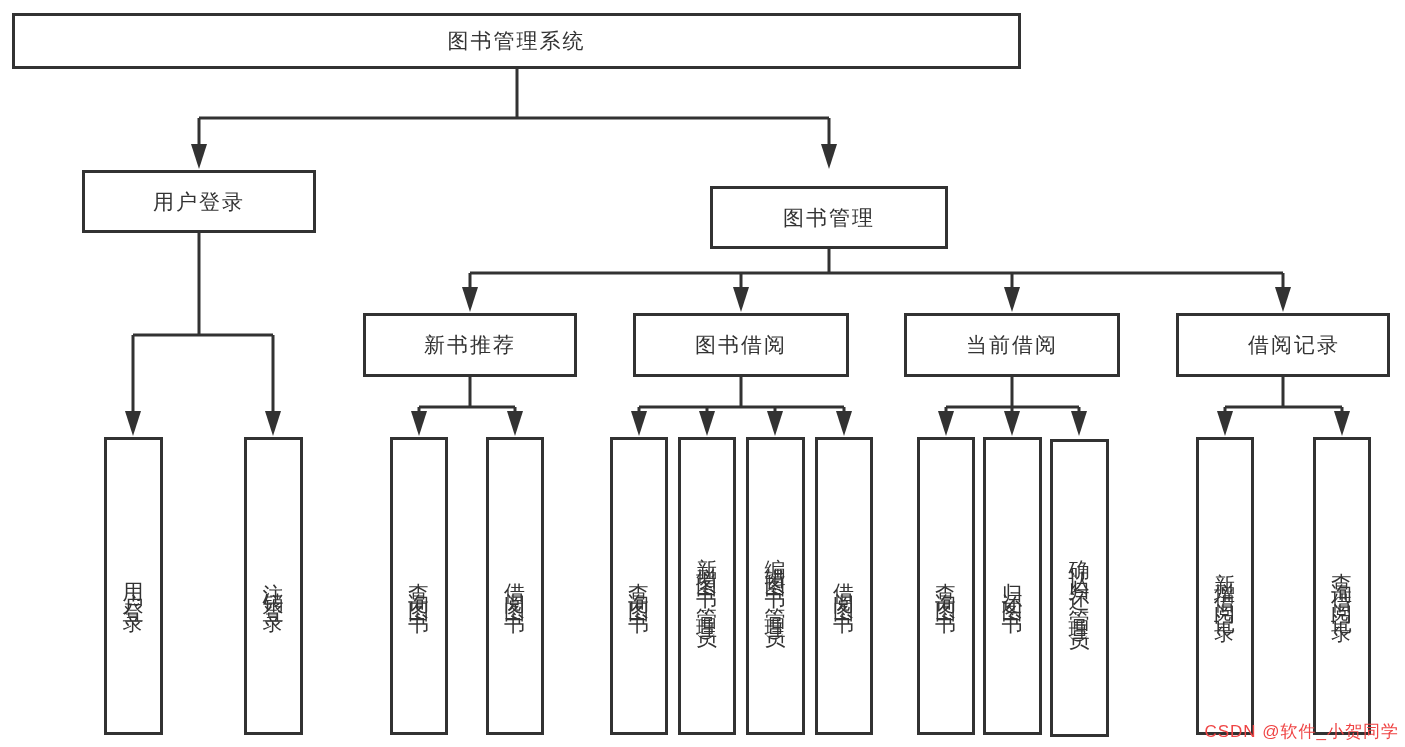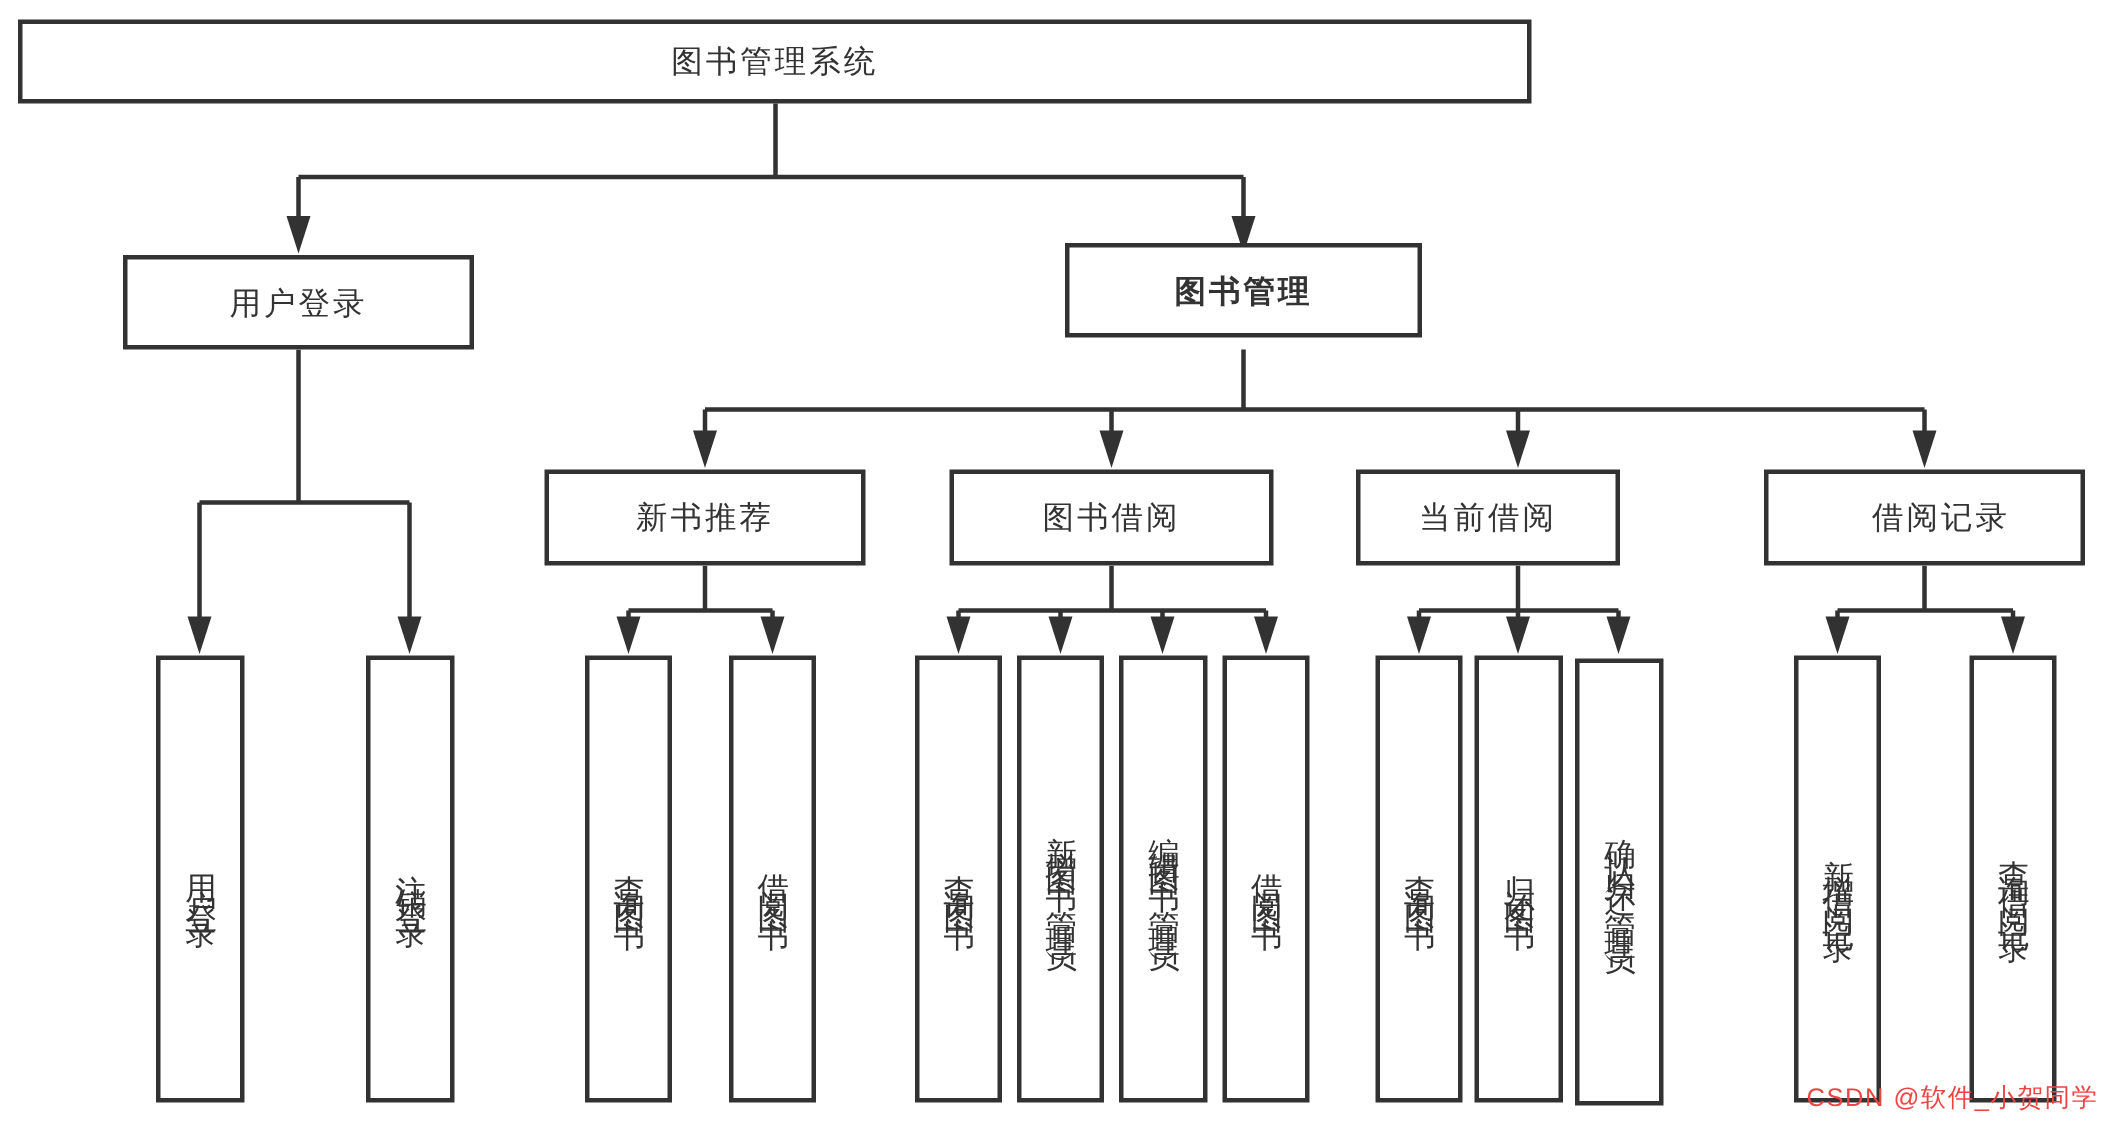--- a/index.html
+++ b/index.html
@@ -83,25 +83,25 @@
       <polygon points="1004,411 1020,411 1012,436"></polygon>
       <polygon points="1071,411 1087,411 1079,436"></polygon>
       <polygon points="1217,411 1233,411 1225,436"></polygon>
       <polygon points="1334,411 1350,411 1342,436"></polygon>
     </g>
   </svg>
 
   <div class="node h" style="left:12px;top:13px;width:1009px;height:56px;text-align:right;">图书管理系统</div>
 
   <div class="node h" style="left:82px;top:170px;width:234px;height:63px;">用户登录</div>
-  <div class="node h" style="left:710px;top:162px;width:238px;height:63px;font-weight:bold;">图书管理</div>
+  <div class="node h" style="left:710px;top:186px;width:238px;height:63px;">图书管理</div>
 
   <div class="node h" style="left:633px;top:313px;width:216px;height:64px;">图书借阅</div>
   <div class="node h" style="left:363px;top:313px;width:214px;height:64px;">新书推荐</div>
-  <div class="node h" style="left:904px;top:313px;width:176px;height:64px;">当前借阅</div>
+  <div class="node h" style="left:904px;top:313px;width:216px;height:64px;">当前借阅</div>
   <div class="node h" style="left:1176px;top:313px;width:214px;height:64px;padding-left:22px;">借阅记录</div>
 
   <div class="node v" style="left:104px;top:437px;width:59px;height:298px;">用户登录</div>
   <div class="node v" style="left:244px;top:437px;width:59px;height:298px;">注销登录</div>
 
   <div class="node v" style="left:390px;top:437px;width:58px;height:298px;">查询图书</div>
   <div class="node v" style="left:486px;top:437px;width:58px;height:298px;">借阅图书</div>
 
   <div class="node v" style="left:610px;top:437px;width:58px;height:298px;">查询图书</div>
   <div class="node v" style="left:678px;top:437px;width:58px;height:298px;">新增图书（管理员）</div>

